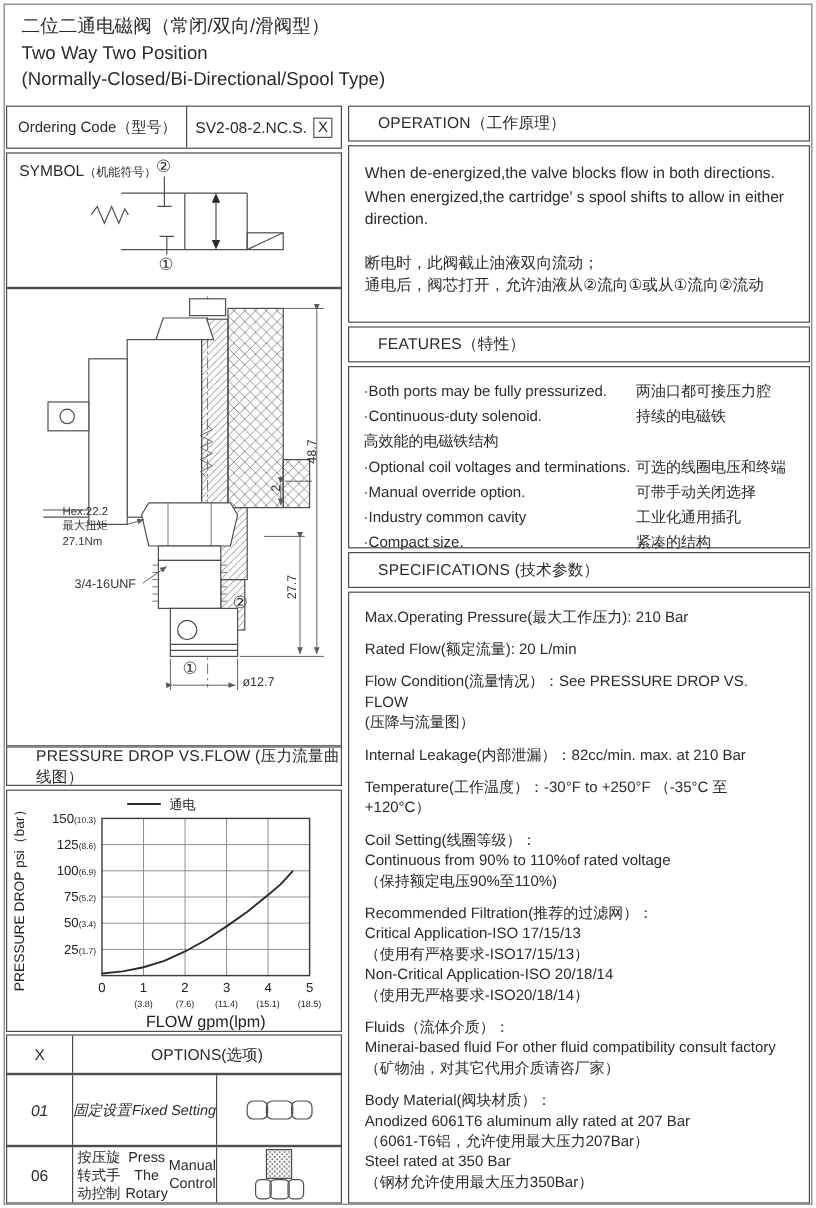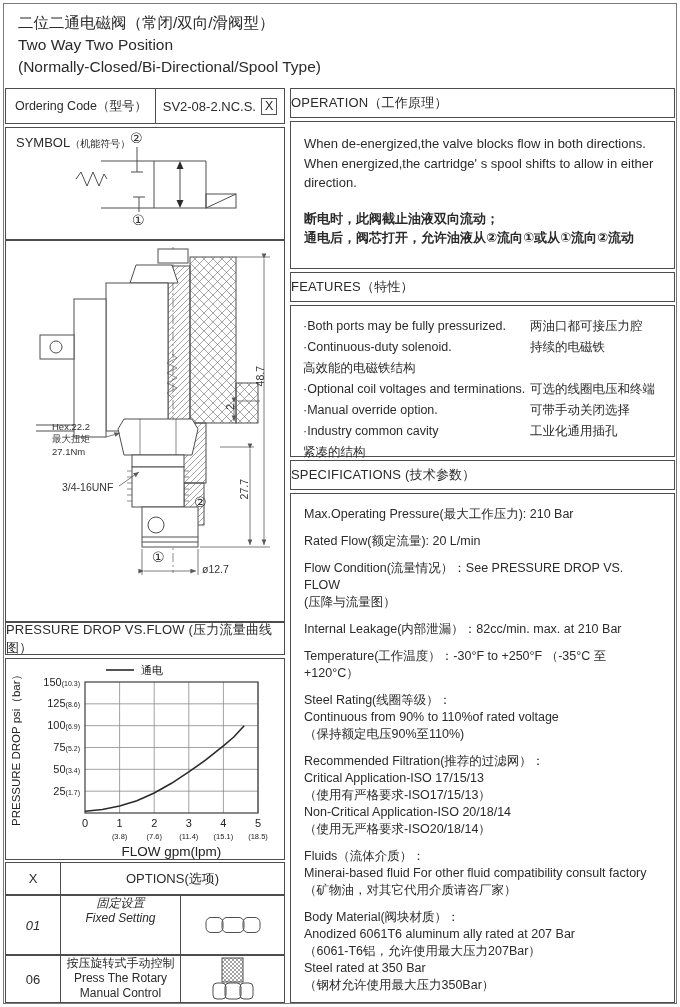--- a/index.html
+++ b/index.html
@@ -3,39 +3,39 @@
 <meta charset="utf-8">
 <style>
   html,body{margin:0;padding:0;background:#e8e8e8;}
   .sheet{
     position:relative;width:680px;height:1007px;background:#fff;
     font-family:"Liberation Sans","DejaVu Sans",sans-serif;color:#2b2b2b;
     overflow:hidden;
   }
   .outer-border{position:absolute;left:3px;top:3px;width:672px;height:999px;border:1px solid #7a7a7a;}
   .box{position:absolute;border:1px solid #4d4d4d;background:#fff;box-sizing:border-box;}
-  .hdr{font-size:13px;display:flex;align-items:center;padding-left:0;letter-spacing:.2px;}
+  .hdr{font-size:13px;display:flex;align-items:center;padding-left:24px;letter-spacing:.2px;}
   
   .title-block{position:absolute;left:18px;top:12px;line-height:1.42;}
   .title-cn{font-size:15.5px;}
   .title-en{font-size:15.5px;}
   
   .cell-label{position:absolute;left:0;top:0;width:150px;height:100%;border-right:1px solid #4d4d4d;
     display:flex;align-items:center;padding-left:9px;box-sizing:border-box;font-size:12.5px;}
   .cell-code{position:absolute;left:150px;top:0;right:0;height:100%;display:flex;align-items:center;
     justify-content:center;font-size:13px;}
   .code-x{display:inline-block;border:1px solid #555;padding:0 3px;margin-left:5px;font-size:12.5px;line-height:15px;}
   
   .sym-label{position:absolute;left:10px;top:7px;font-size:13px;}
   .sym-label .small{font-size:10px;}
   .circ-num{position:absolute;font-size:14px;color:#333;}
   
   .op-text{padding:12px 13px;font-size:13px;line-height:1.5;}
   .op-en{margin:0 0 16px 0;}
-  .op-cn{margin:0;font-weight:bold;}
+  .op-cn{margin:0;}
   .feat-list{padding:10px 12px;}
   .feat-row{display:flex;font-size:12.5px;line-height:21px;}
   .feat-en{width:227px;}
   .feat-cn{flex:1;}
   .spec-body{padding:12px 13px;font-size:12.5px;line-height:1.36;}
   .spec-para{margin:0 0 10px 0;}
   
   .grid{stroke:#8a8a8a;stroke-width:0.8;}
   .frame{fill:none;stroke:#3d3d3d;stroke-width:1.2;}
   .curve{stroke:#2b2b2b;stroke-width:1.6;fill:none;}
@@ -55,21 +55,21 @@
   .draw-label2{position:absolute;font-size:10.5px;color:#333;}
   .vdim{position:absolute;writing-mode:vertical-rl;transform:rotate(180deg);font-size:10.5px;color:#333;}
   
   .opt-hdr-x{position:absolute;left:0;top:0;width:55px;height:100%;border-right:1px solid #4d4d4d;
     display:flex;align-items:center;justify-content:center;font-size:13px;box-sizing:border-box;}
   .opt-hdr-t{position:absolute;left:55px;right:0;top:0;height:100%;display:flex;align-items:center;
     justify-content:center;font-size:13px;}
   .opt-code{position:absolute;left:0;top:0;width:55px;height:100%;border-right:1px solid #4d4d4d;
     display:flex;align-items:center;justify-content:center;font-size:13px;box-sizing:border-box;}
   .opt-desc{position:absolute;left:55px;top:0;width:120px;height:100%;border-right:1px solid #4d4d4d;
-    display:flex;flex-direction:column;align-items:center;justify-content:flex-start;font-size:12px;
+    display:flex;flex-direction:row;align-items:center;justify-content:space-between;font-size:12px;
     line-height:15px;text-align:center;box-sizing:border-box;}
   .opt-icon{position:absolute;left:175px;right:0;top:0;height:100%;display:flex;align-items:center;justify-content:center;}
 </style>
 </head>
 <body>
 
 <div class="sheet">
   <div class="outer-border"></div>
 
   <div class="title-block">
@@ -312,20 +312,21 @@
         </div>
         <div class="feat-row">
           <span class="feat-en">·Manual override option.</span>
           <span class="feat-cn">可带手动关闭选择</span>
         </div>
         <div class="feat-row">
           <span class="feat-en">·Industry common cavity</span>
           <span class="feat-cn">工业化通用插孔</span>
         </div>
         <div class="feat-row">
+          <span class="feat-en">·Compact size.</span>
           <span class="feat-cn">紧凑的结构</span>
         </div>
       </div>
   </div>
 
   <div class="box hdr" style="left:290px;top:460px;width:385px;height:30px;">SPECIFICATIONS (技术参数）</div>
   <div class="box" style="left:290px;top:493px;width:385px;height:510px;">
     <div class="spec-body">
         <div class="spec-para">
           <div>Max.Operating Pressure(最大工作压力): 210 Bar</div>
@@ -337,21 +338,21 @@
           <div>Flow Condition(流量情况）：See PRESSURE DROP VS. FLOW</div>
           <div>(压降与流量图）</div>
         </div>
         <div class="spec-para">
           <div>Internal Leakage(内部泄漏）：82cc/min. max. at 210 Bar</div>
         </div>
         <div class="spec-para">
           <div>Temperature(工作温度）：-30°F to +250°F （-35°C 至 +120°C）</div>
         </div>
         <div class="spec-para">
-          <div>Steel Rating(线圈等级）：</div>
+          <div>Coil Setting(线圈等级）：</div>
           <div>Continuous from 90% to 110%of rated voltage</div>
           <div>（保持额定电压90%至110%)</div>
         </div>
         <div class="spec-para">
           <div>Recommended Filtration(推荐的过滤网）：</div>
           <div>Critical Application-ISO 17/15/13</div>
           <div>（使用有严格要求-ISO17/15/13）</div>
           <div>Non-Critical Application-ISO 20/18/14</div>
           <div>（使用无严格要求-ISO20/18/14）</div>
         </div>

